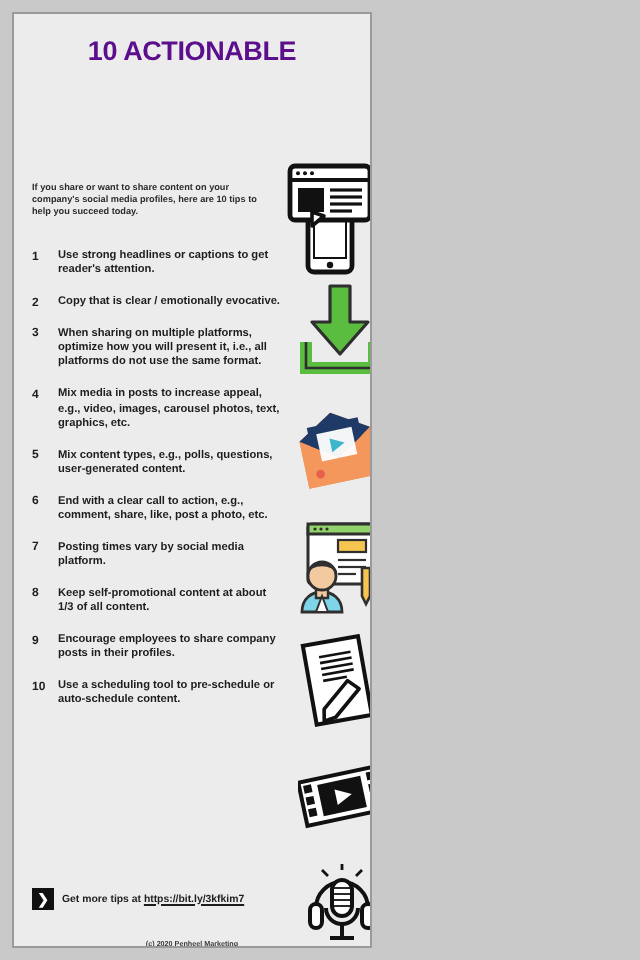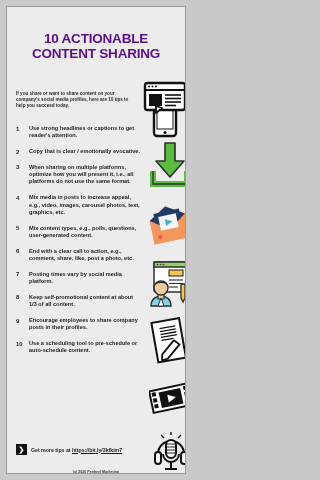--- a/index.html
+++ b/index.html
@@ -20,21 +20,21 @@
   }
 
   
   .title{
     text-align:center;
     color:#5b0f8c;
     font-weight:bold;
     font-size:13.5px;
     line-height:15px;
     letter-spacing:-0.2px;
-    padding:24px 6px 0 6px;
+    padding:11px 6px 0 6px;
     margin:0;
   }
   .title span{display:block;}
 
   
   .intro{
     position:absolute;
     left:9px;top:84px;width:120px;
     font-size:4.6px;
     line-height:6.2px;
@@ -106,21 +106,20 @@
   #ic-film{left:142px;top:374px;}
   #ic-mic{left:146px;top:425px;}
 </style>
 </head>
 <body>
 
 <div class="poster">
 
   <h1 class="title">
     <span>10 ACTIONABLE</span>
-    <span>CONTENT SHARING</span>
   </h1>
 
   <div class="intro">If you share or want to share content on your company's social media profiles, here are 10 tips to help you succeed today.</div>
 
   <div class="icon" id="ic-browser">
     <svg width="46" height="58" viewBox="0 0 46 58">
       <rect x="12" y="22" width="22" height="34" rx="3" fill="#fff" stroke="#111" stroke-width="2.4"></rect>
       <rect x="15" y="27" width="16" height="22" fill="#fff" stroke="#111" stroke-width="1"></rect>
       <circle cx="23" cy="52.5" r="1.6" fill="#111"></circle>
       <rect x="3" y="3" width="40" height="27" rx="2.5" fill="#fff" stroke="#111" stroke-width="2.4"></rect>

